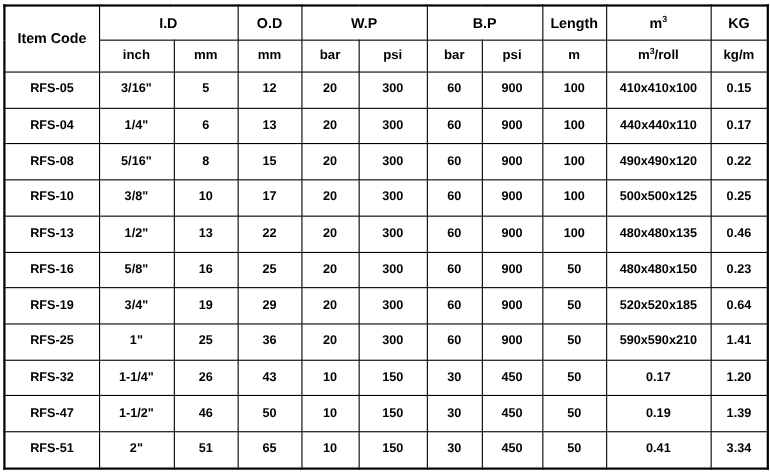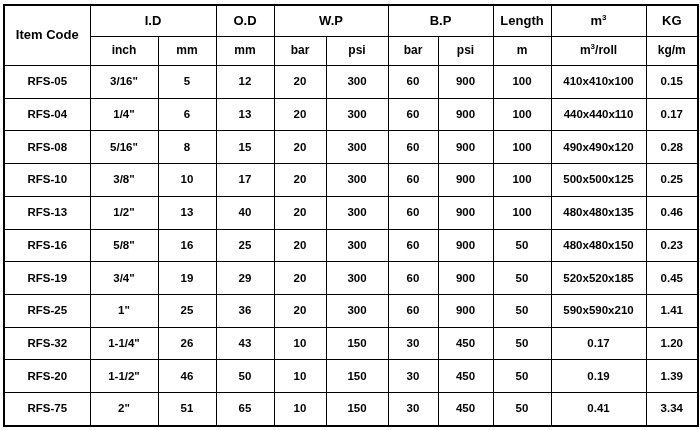--- a/index.html
+++ b/index.html
@@ -144,40 +144,40 @@
           <td>RFS-08</td>
           <td>5/16"</td>
           <td>8</td>
           <td>15</td>
           <td>20</td>
           <td>300</td>
           <td>60</td>
           <td>900</td>
           <td>100</td>
           <td>490x490x120</td>
-          <td>0.28</td>
+          <td>0.22</td>
         </tr>
         <tr>
           <td>RFS-10</td>
           <td>3/8"</td>
           <td>10</td>
           <td>17</td>
           <td>20</td>
           <td>300</td>
           <td>60</td>
           <td>900</td>
           <td>100</td>
           <td>500x500x125</td>
           <td>0.25</td>
         </tr>
         <tr>
           <td>RFS-13</td>
           <td>1/2"</td>
           <td>13</td>
-          <td>40</td>
+          <td>22</td>
           <td>20</td>
           <td>300</td>
           <td>60</td>
           <td>900</td>
           <td>100</td>
           <td>480x480x135</td>
           <td>0.46</td>
         </tr>
         <tr>
           <td>RFS-16</td>
@@ -196,21 +196,21 @@
           <td>RFS-19</td>
           <td>3/4"</td>
           <td>19</td>
           <td>29</td>
           <td>20</td>
           <td>300</td>
           <td>60</td>
           <td>900</td>
           <td>50</td>
           <td>520x520x185</td>
-          <td>0.45</td>
+          <td>0.64</td>
         </tr>
         <tr>
           <td>RFS-25</td>
           <td>1"</td>
           <td>25</td>
           <td>36</td>
           <td>20</td>
           <td>300</td>
           <td>60</td>
           <td>900</td>
@@ -225,34 +225,34 @@
           <td>43</td>
           <td>10</td>
           <td>150</td>
           <td>30</td>
           <td>450</td>
           <td>50</td>
           <td>0.17</td>
           <td>1.20</td>
         </tr>
         <tr>
-          <td>RFS-20</td>
+          <td>RFS-47</td>
           <td>1-1/2"</td>
           <td>46</td>
           <td>50</td>
           <td>10</td>
           <td>150</td>
           <td>30</td>
           <td>450</td>
           <td>50</td>
           <td>0.19</td>
           <td>1.39</td>
         </tr>
         <tr>
-          <td>RFS-75</td>
+          <td>RFS-51</td>
           <td>2"</td>
           <td>51</td>
           <td>65</td>
           <td>10</td>
           <td>150</td>
           <td>30</td>
           <td>450</td>
           <td>50</td>
           <td>0.41</td>
           <td>3.34</td>

